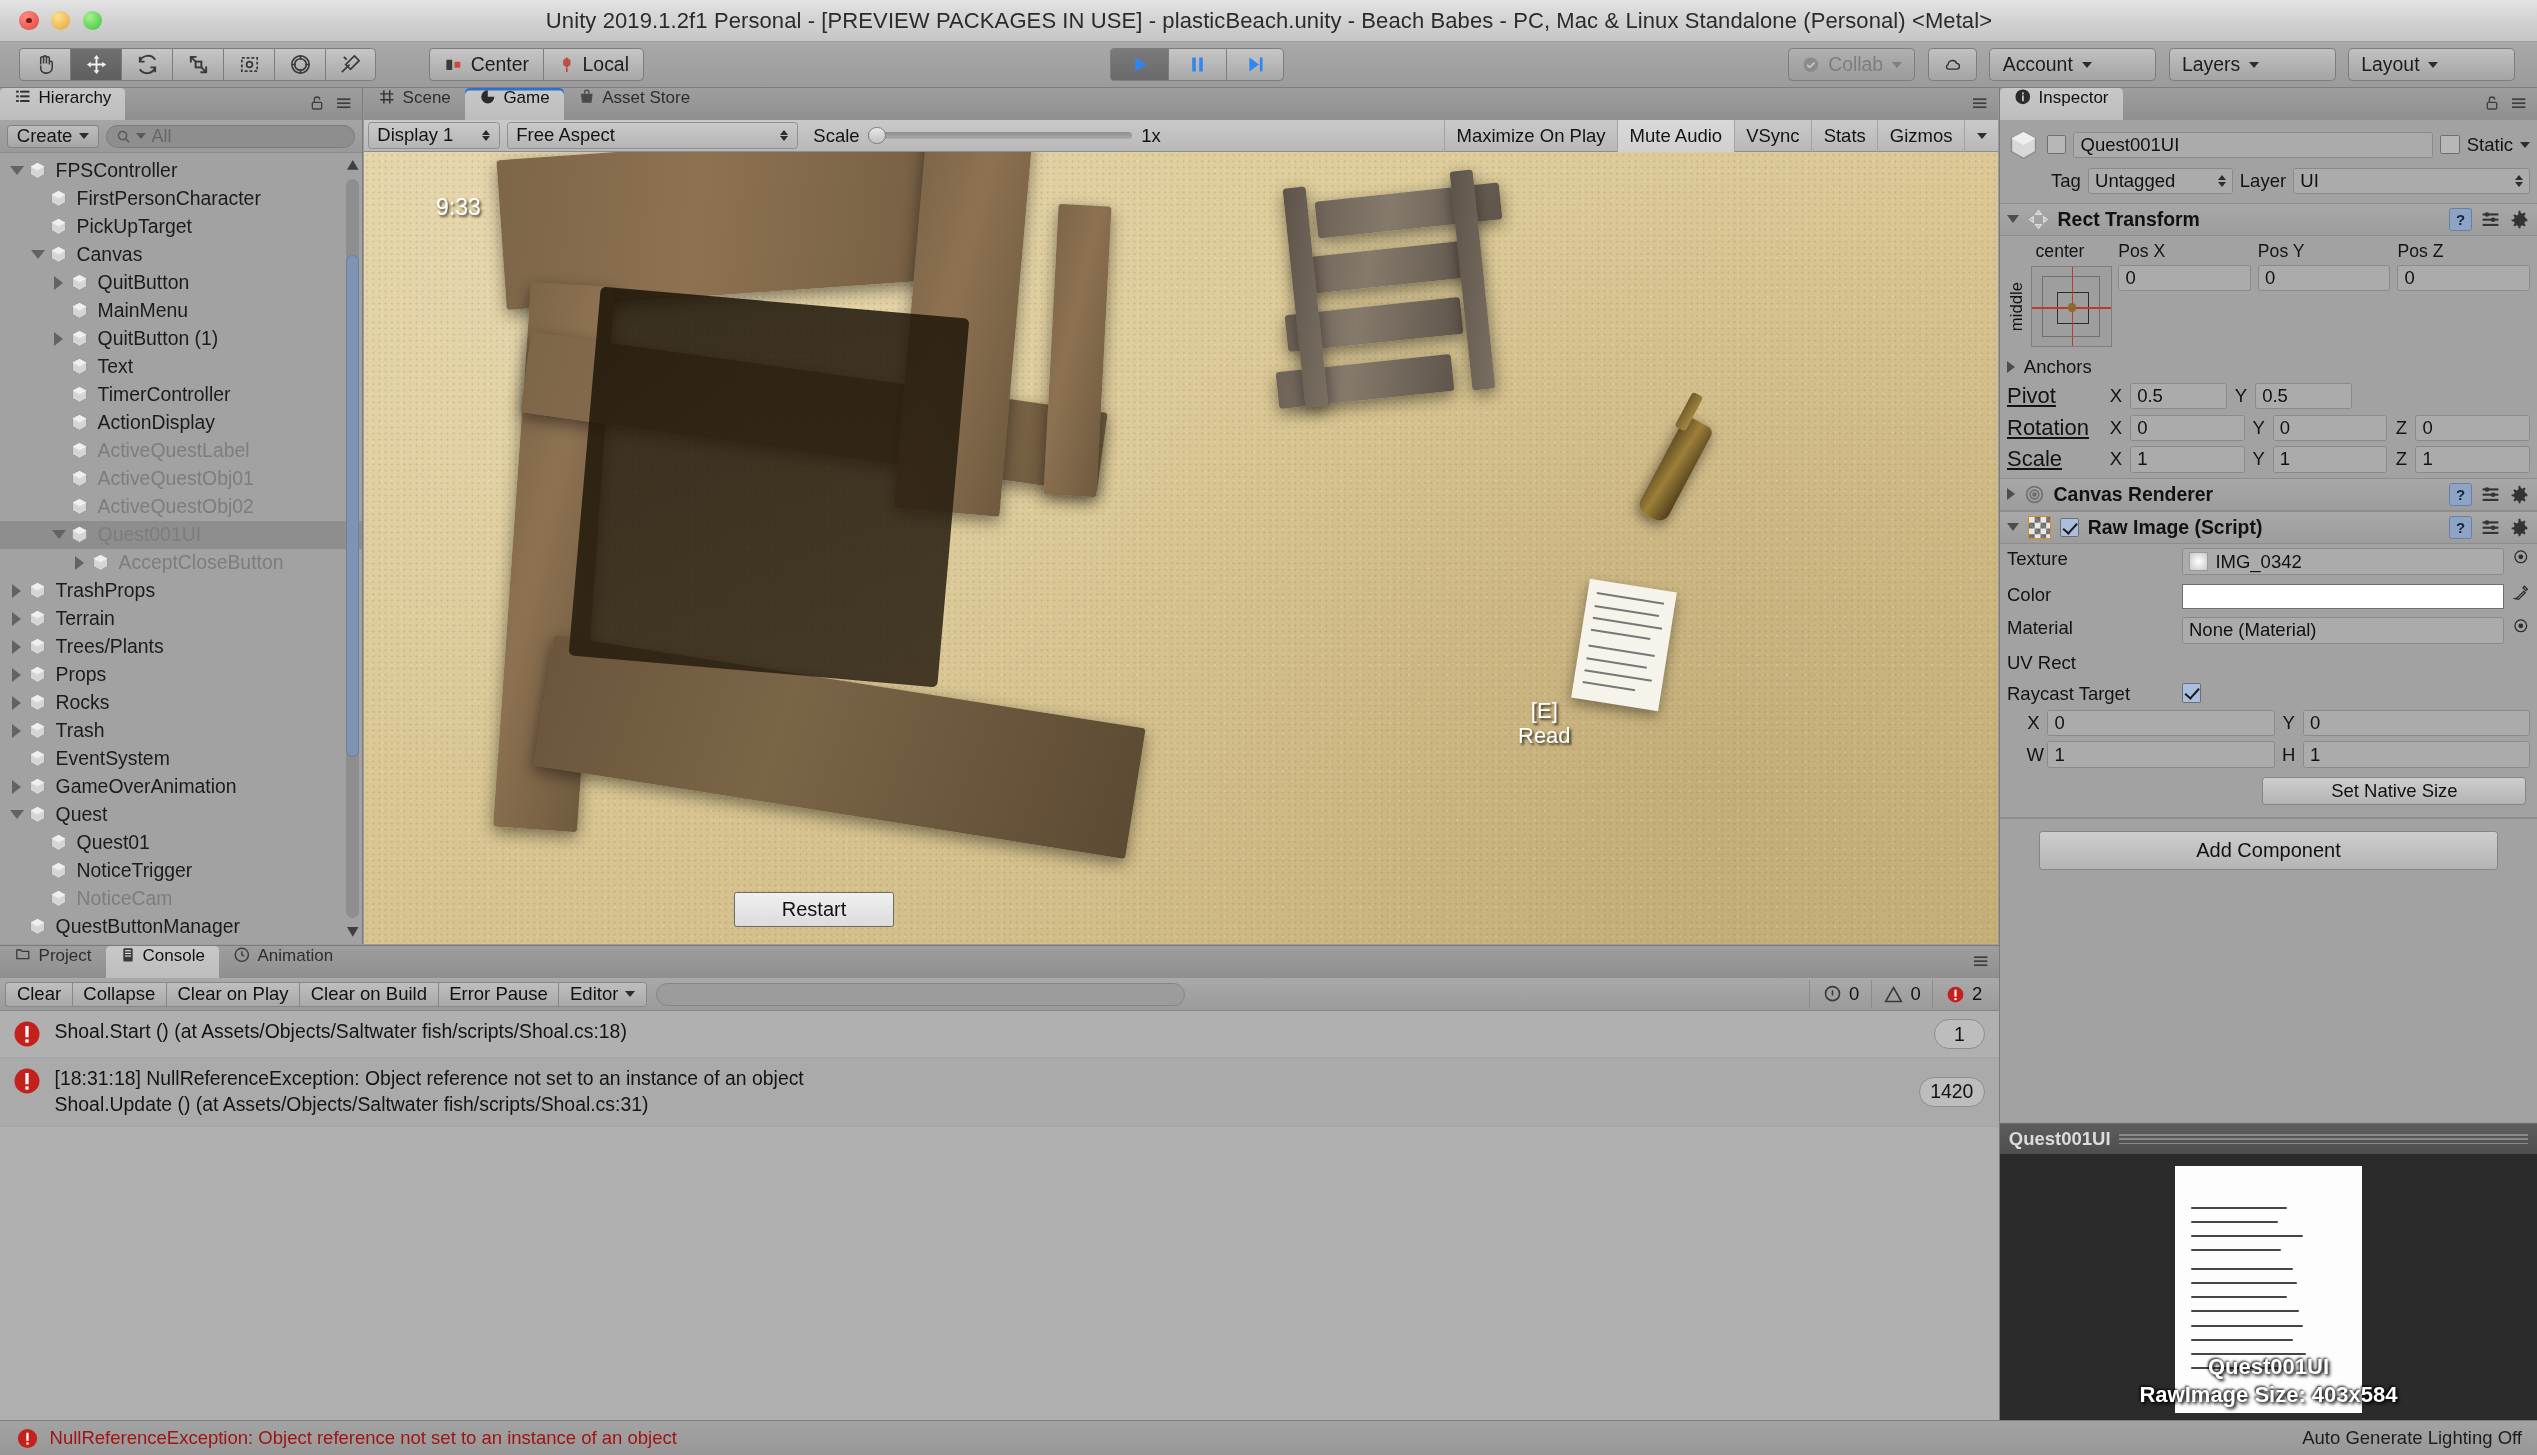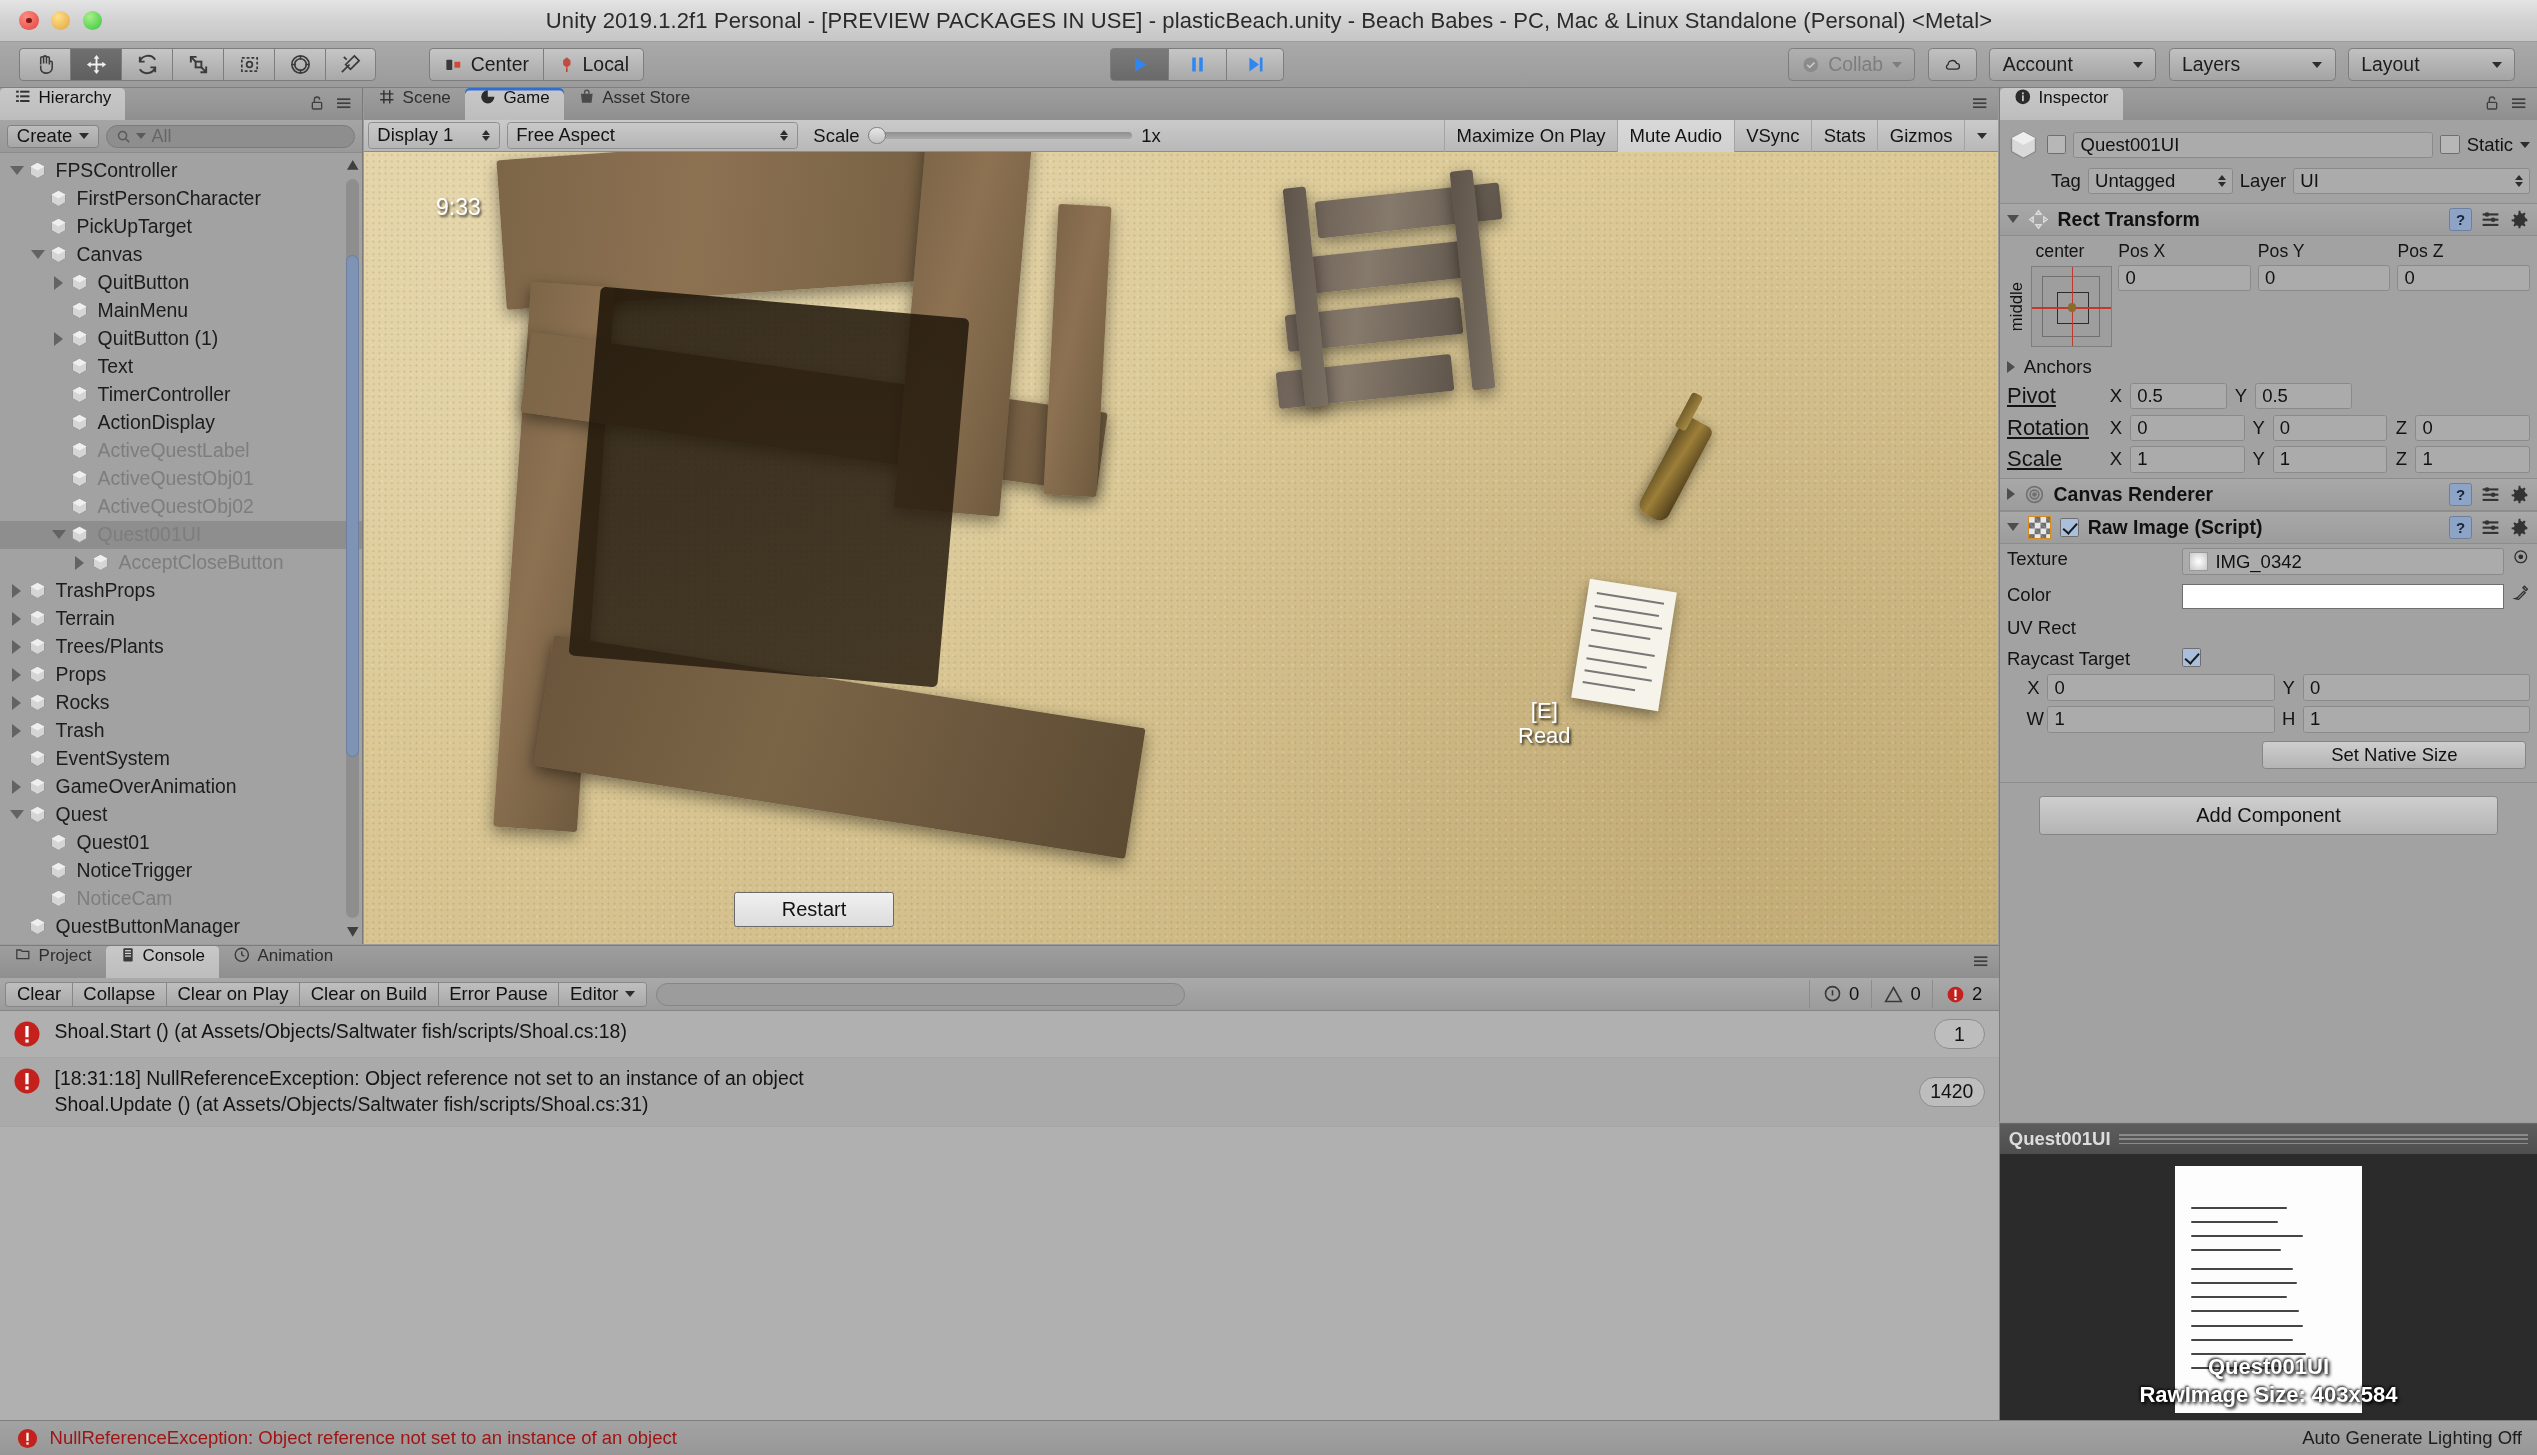--- a/index.html
+++ b/index.html
@@ -73,21 +73,21 @@
 
   .right-group{position:absolute;right:23px;top:6.2px;display:flex;align-items:center;gap:12.3px;}
   .rbtn{
     height:33px;padding:0 12.3px;border-radius:4.4px;
     background:linear-gradient(to bottom,#c1c1c1,#a4a4a4);
     border:0.9px solid #7d7d7d;
     display:flex;align-items:center;gap:8.8px;
     font-size:19.4px;color:#1d1d1d;white-space:nowrap;
   }
   .rbtn.dim{color:#7e7e7e;background:linear-gradient(to bottom,#b0b0b0,#9b9b9b);}
-  .rbtn.wide{min-width:167px;justify-content:space-between;}
+  .rbtn.wide{min-width:167px;}
   .caret{width:0;height:0;border-left:5.3px solid transparent;border-right:5.3px solid transparent;border-top:6.2px solid #2d2d2d;}
   .caret.dim{border-top-color:#7e7e7e;}
 
   
   .panel-tabbar{
     height:32px;background:linear-gradient(to bottom,#9e9e9e,#8f8f8f);
     display:flex;align-items:flex-end;position:relative;
   }
   .ptab{
     height:32px;padding:0 14px;display:flex;align-items:flex-start;gap:7px;
@@ -1061,20 +1061,30 @@
       <div class="comp-row">
         <span class="name">Color</span>
         <div style="flex:1;height:25px;background:#ffffff;border:0.9px solid #6f6f6f;"></div>
         <span>
           <svg width="17.6" height="17.6" viewBox="0 0 24 24" fill="none" stroke="#2d2d2d" stroke-width="1.8">
               <path d="M4 20l3-1 9-9 2 2-9 9zM15 5l4 4 2-2-4-4z"></path>
             </svg>
         </span>
       </div>
       <div class="comp-row">
+        <span class="name">Material</span>
+        <div class="field" style="flex:1">None (Material)</div>
+        <span>
+          <svg width="17.6" height="17.6" viewBox="0 0 24 24" fill="none" stroke="#2d2d2d" stroke-width="1.8">
+              <circle cx="12" cy="12" r="8"></circle>
+              <circle cx="12" cy="12" r="2.4" fill="#2d2d2d"></circle>
+            </svg>
+        </span>
+      </div>
+      <div class="comp-row">
         <span class="name">UV Rect</span>
       </div>
       <div class="comp-row">
         <span class="name">Raycast Target</span>
         <span class="chk checked"></span>
       </div>
       <div class="axis-row" style="padding-left:26.4px">
         <span class="ax">X</span>
         <div class="field" style="flex:1">0</div>
         <span class="ax">Y</span>

